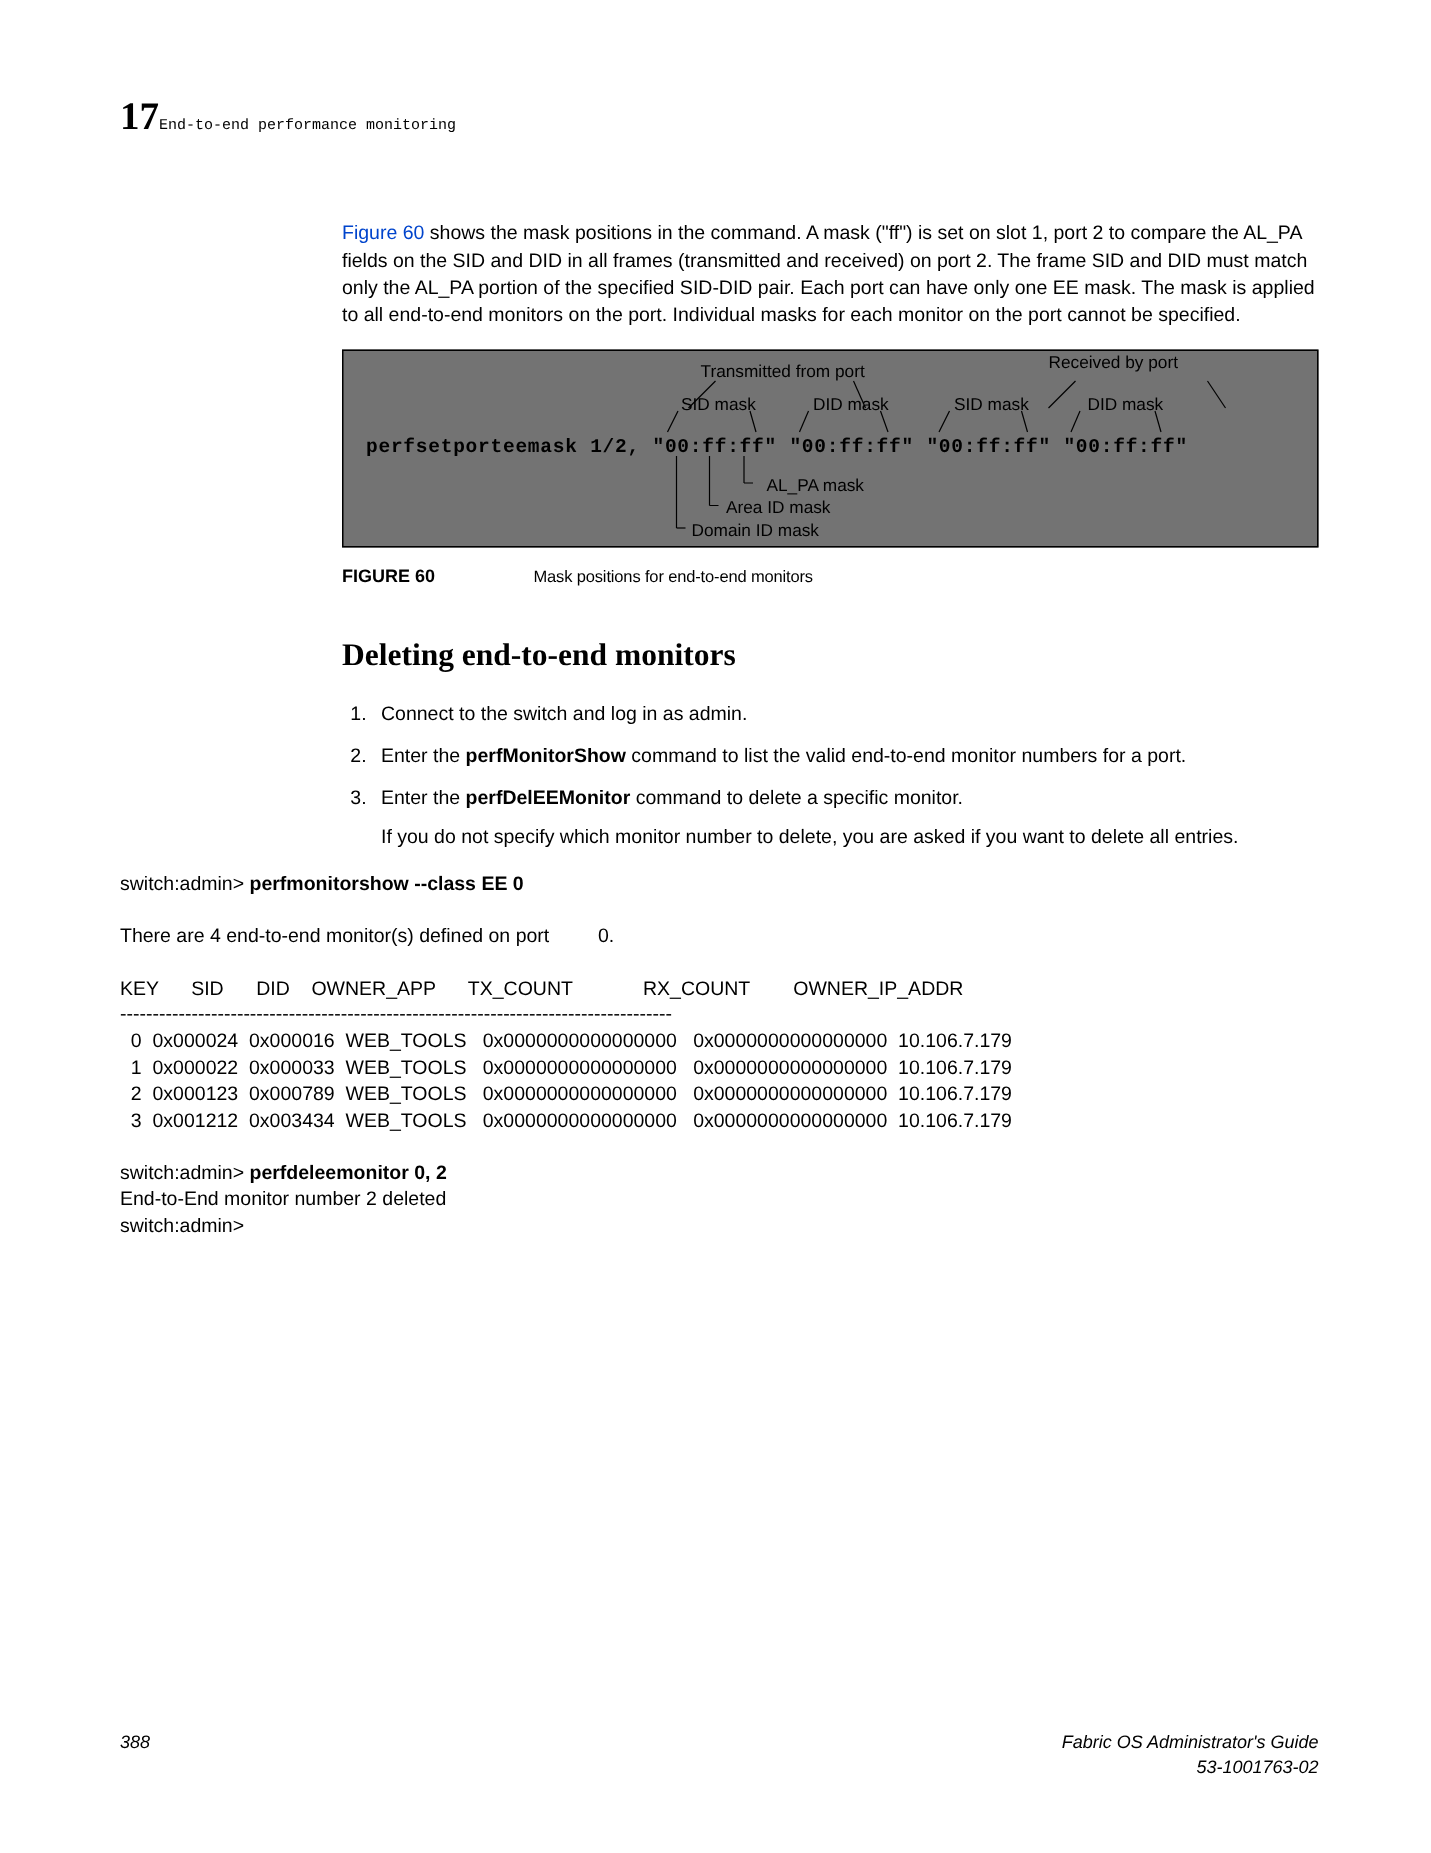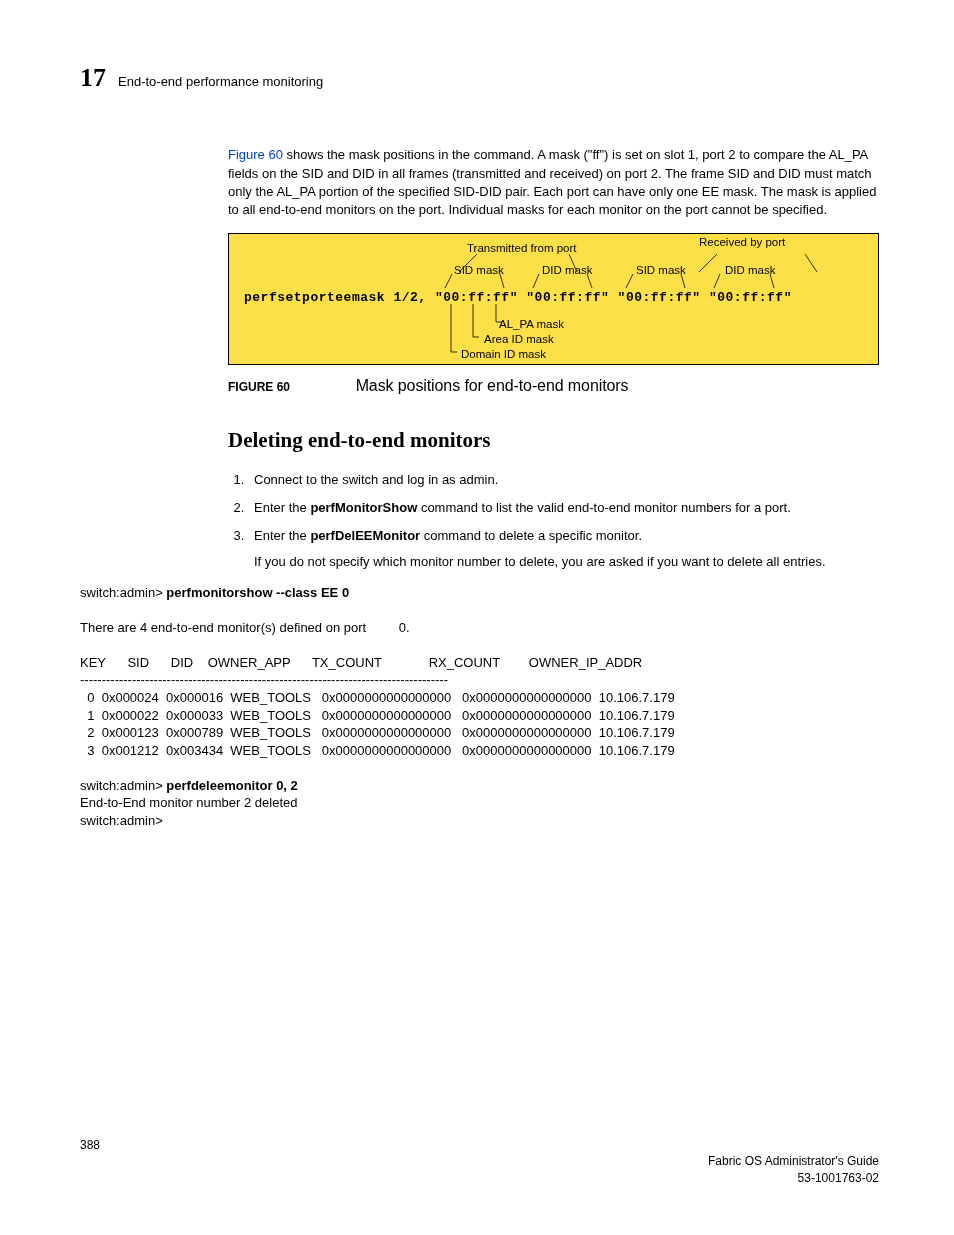--- a/index.html
+++ b/index.html
@@ -14,44 +14,45 @@
   }
   .page {
     padding: 60px 75px 40px 80px;
     box-sizing: border-box;
     min-height: 1235px;
     position: relative;
   }
   .header-row {
     display: flex;
     align-items: baseline;
-    gap: 12px;
+    gap: 0;
     margin-bottom: 50px;
   }
   .chapter-num {
     font-family: Georgia, 'Times New Roman', serif;
     font-size: 26px;
     font-weight: bold;
   }
   .section-title-top {
-    font-size: 13px;
+    font-size: 10px;
+    font-family: Liberation Mono, monospace;
   }
   .body-indent {
     margin-left: 148px;
   }
   .para {
     margin: 0 0 14px 0;
   }
   .link {
     color: #0044cc;
   }
   .figure-box {
     border: 1px solid #000;
     margin: 10px 0 6px 0;
-    background: #fde047;
+    background: #737373;
     position: relative;
     height: 130px;
   }
   .figure-inner {
     position: relative;
     width: 100%;
     height: 100%;
   }
   .fig-text {
     position: absolute;
@@ -68,21 +69,21 @@
   .fig-caption {
     margin: 10px 0 28px 0;
   }
   .fig-cap-label {
     font-weight: bold;
     font-size: 12px;
     margin-right: 18px;
   }
   .fig-cap-text {
     font-family: Arial, sans-serif;
-    font-size: 16px;
+    font-size: 11px;
     letter-spacing: -0.1px;
     padding-left: 44px;
   }
   h2.section-heading {
     font-family: Georgia, 'Times New Roman', serif;
     font-weight: bold;
     font-size: 21px;
     margin: 0 0 16px 0;
   }
   ol.numbered {
@@ -114,22 +115,22 @@
   .term-bold {
     font-weight: bold;
   }
   .footer {
     position: absolute;
     bottom: 48px;
     left: 80px;
     right: 75px;
     display: flex;
     justify-content: space-between;
+    font-style: italic;
     font-size: 12px;
-    flex-direction: column;
   }
   .footer .right {
     text-align: right;
   }
   svg.arrows {
     position: absolute;
     top: 0;
     left: 0;
   }
 </style>
@@ -185,21 +186,21 @@
         <span class="fig-text" style="top:28px;left:496px;">DID mask</span>
 
         <span class="fig-text mono-bold-big" style="top:55px;left:15px;">
           <span>perfsetporteemask 1/2,</span>
           <span>"00:ff:ff"</span>
           <span>"00:ff:ff"</span>
           <span>"00:ff:ff"</span>
           <span>"00:ff:ff"</span>
         </span>
 
-        <span class="fig-text" style="top:82px;left:270px;">AL_PA mask</span>
+        <span class="fig-text" style="top:82px;left:282px;">AL_PA mask</span>
         <span class="fig-text" style="top:97px;left:255px;">Area ID mask</span>
         <span class="fig-text" style="top:112px;left:232px;">Domain ID mask</span>
       </div>
     </div>
 
     <div class="fig-caption">
       <span class="fig-cap-label">FIGURE 60</span>
       <span class="fig-cap-text">Mask positions for end-to-end monitors</span>
     </div>
 

